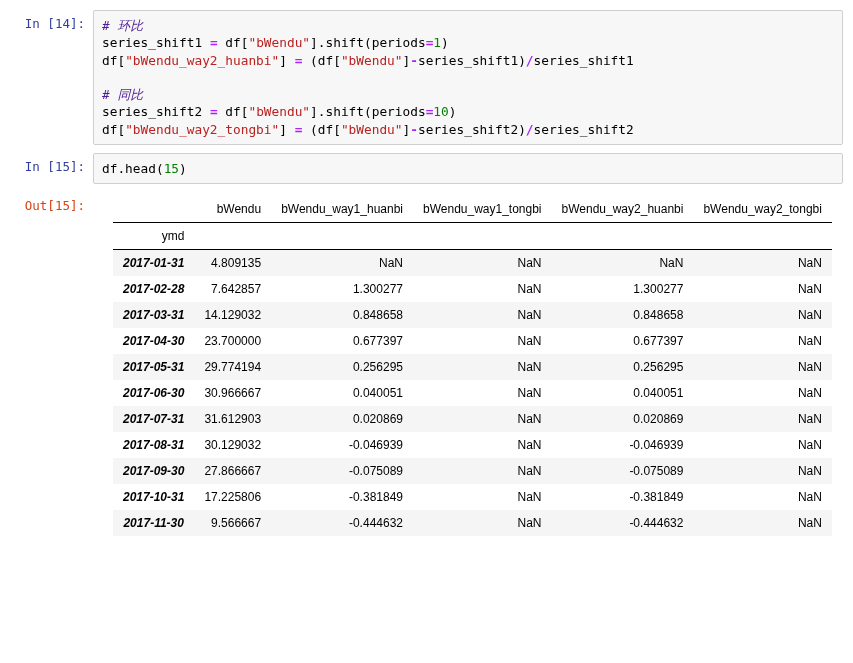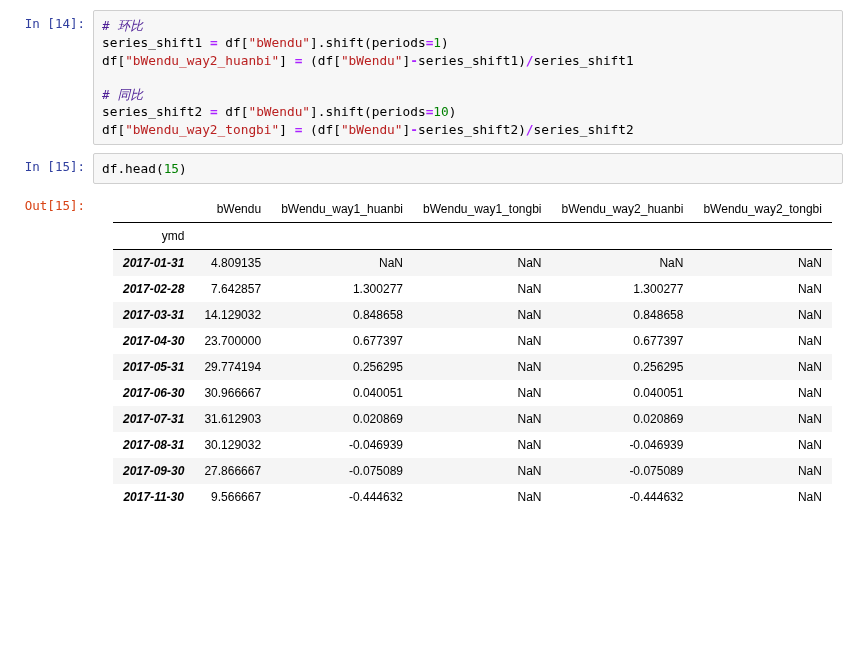--- a/index.html
+++ b/index.html
@@ -190,20 +190,28 @@
           </tr>
           <tr>
             <th>2017-09-30</th>
             <td>27.866667</td>
             <td>-0.075089</td>
             <td>NaN</td>
             <td class="red-box-l">-0.075089</td>
             <td class="red-box-r">NaN</td>
           </tr>
           <tr>
+            <th>2017-10-31</th>
+            <td>17.225806</td>
+            <td>-0.381849</td>
+            <td>NaN</td>
+            <td class="red-box-l">-0.381849</td>
+            <td class="red-box-r">NaN</td>
+          </tr>
+          <tr>
             <th>2017-11-30</th>
             <td>9.566667</td>
             <td>-0.444632</td>
             <td>NaN</td>
             <td class="red-box-l">-0.444632</td>
             <td class="red-box-r">NaN</td>
           </tr>
         </tbody>
     </table>
   </div>

